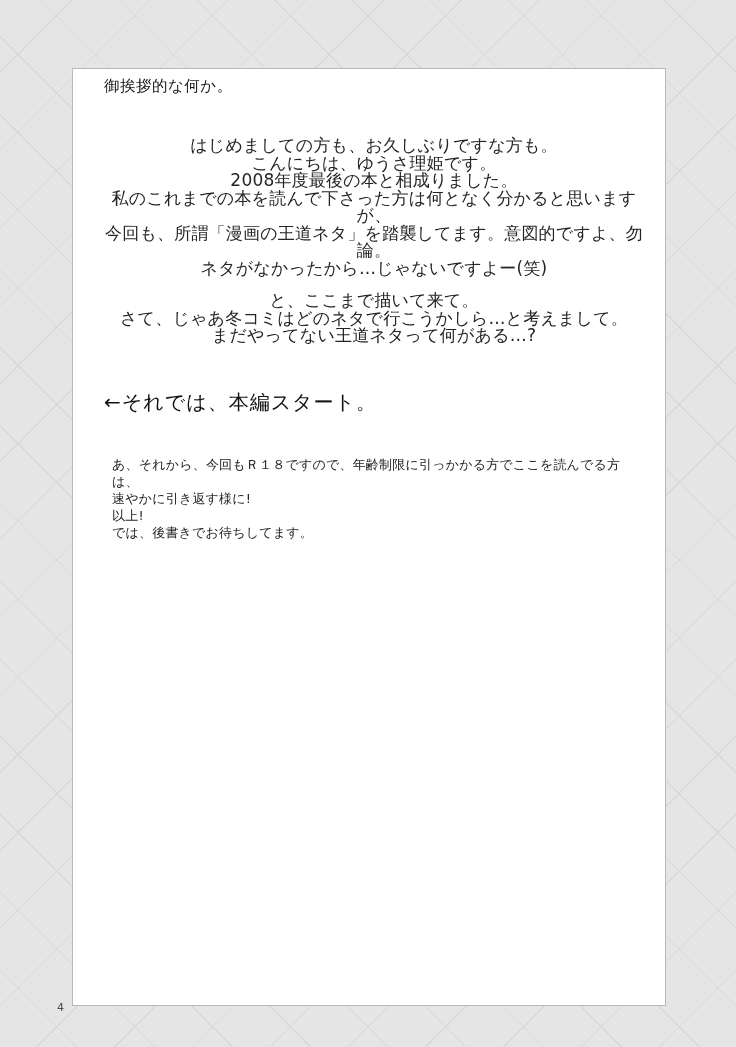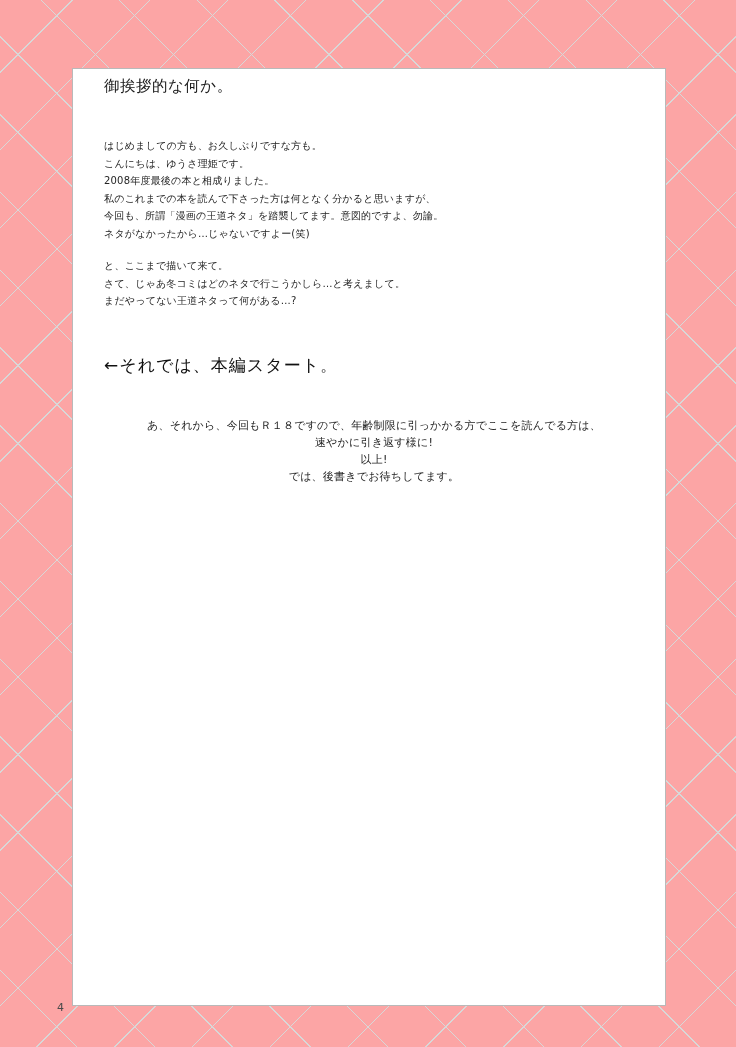--- a/index.html
+++ b/index.html
@@ -5,21 +5,21 @@
   html, body {
     margin: 0;
     padding: 0;
     background: #ffffff;
   }
   .page {
     position: relative;
     width: 736px;
     height: 1047px;
     overflow: hidden;
-    background: #fca5a5;
+    background: #e5e5e5;
     font-family: "DejaVu Sans", "Liberation Sans", sans-serif;
   }
   .bg-pattern {
     position: absolute;
     inset: 0;
     background-image:
       repeating-linear-gradient(45deg, transparent 0 54px, #d8d8d8 54px 55px),
       repeating-linear-gradient(-45deg, transparent 0 54px, #d8d8d8 54px 55px);
   }
   .paper {
@@ -39,41 +39,41 @@
     color: #222222;
   }
   .heading {
     font-size: 15.5px;
     letter-spacing: 0.5px;
     margin: 0 0 40px 0;
     font-weight: normal;
     color: #1a1a1a;
   }
   .para {
-    font-size: 10px;
+    font-size: 17px;
     line-height: 17.5px;
     margin: 0 0 15px 0;
     letter-spacing: 0.2px;
     color: #242424;
     white-space: pre-line;
+    text-align: center;
   }
   .start-line {
-    font-size: 17px;
+    font-size: 20px;
     letter-spacing: 1px;
     margin: 44px 0 40px 0;
     color: #111111;
   }
   .footer-note {
-    font-size: 11px;
+    font-size: 13px;
     line-height: 17px;
     margin: 8px;
     letter-spacing: 0.2px;
     color: #242424;
     white-space: pre-line;
-    text-align: center;
   }
   .page-number {
     position: absolute;
     left: 57px;
     top: 1001px;
     font-size: 11px;
     color: #4a4a4a;
   }
 </style>
 </head>

